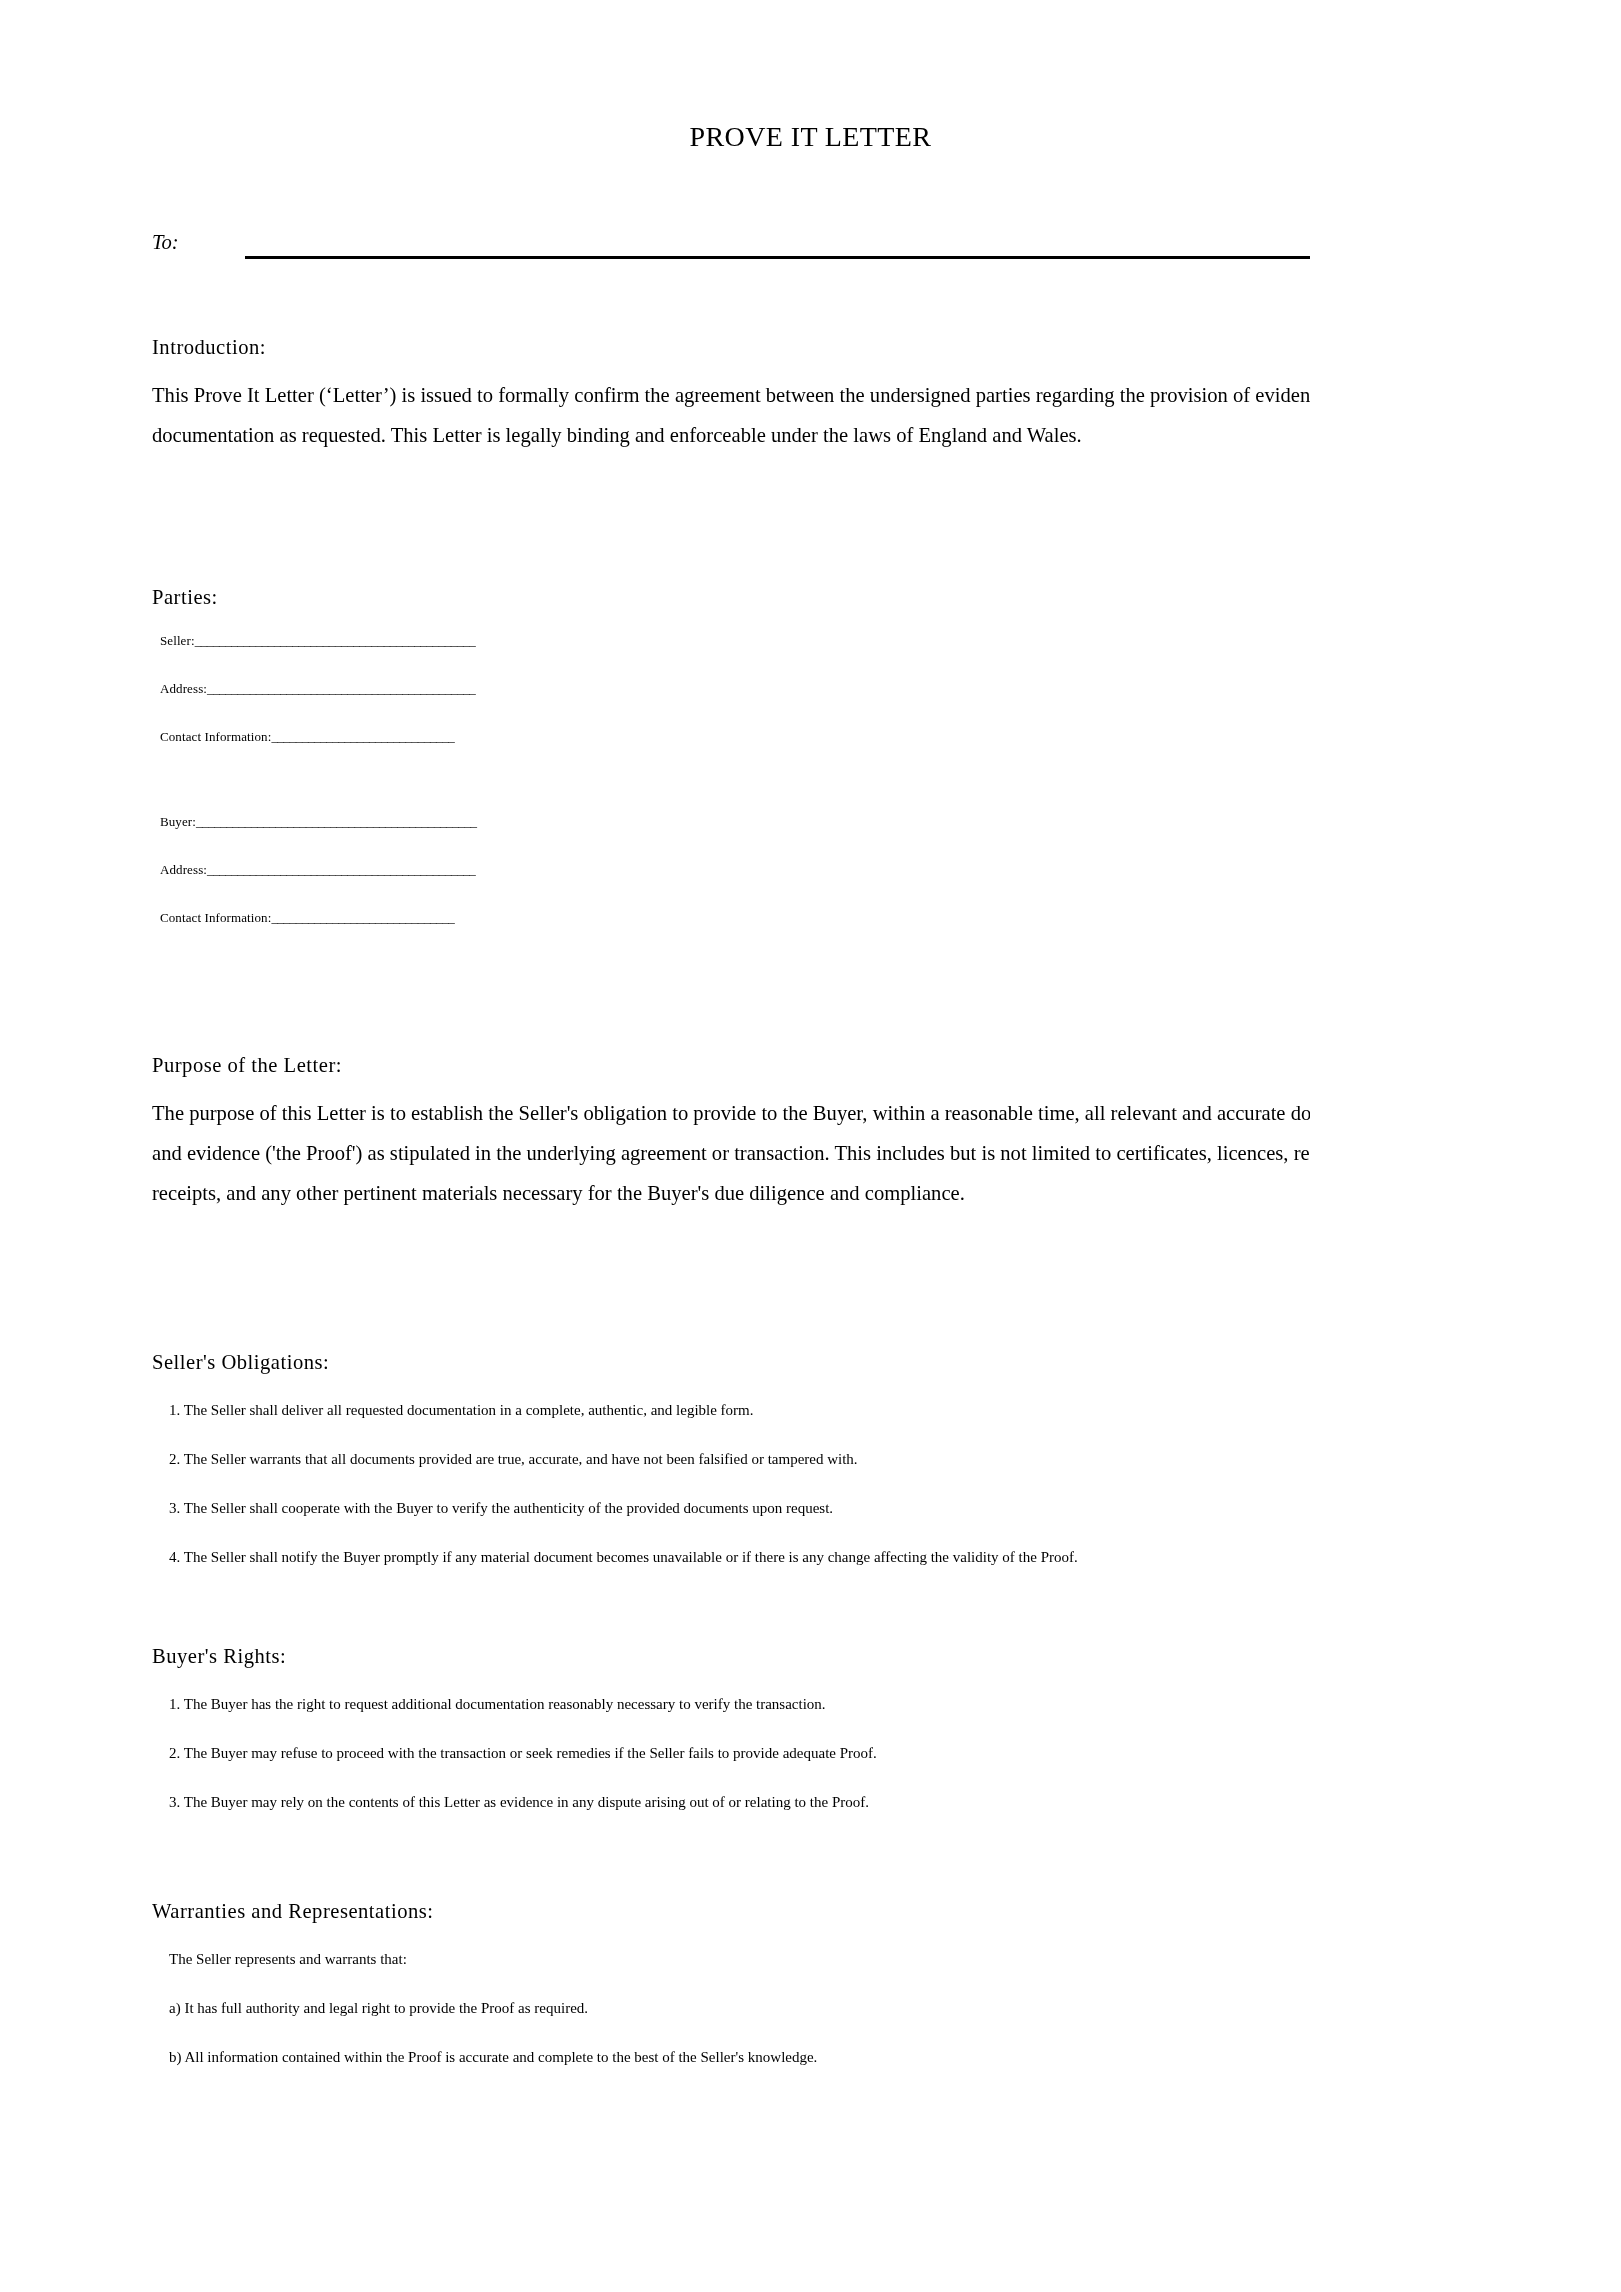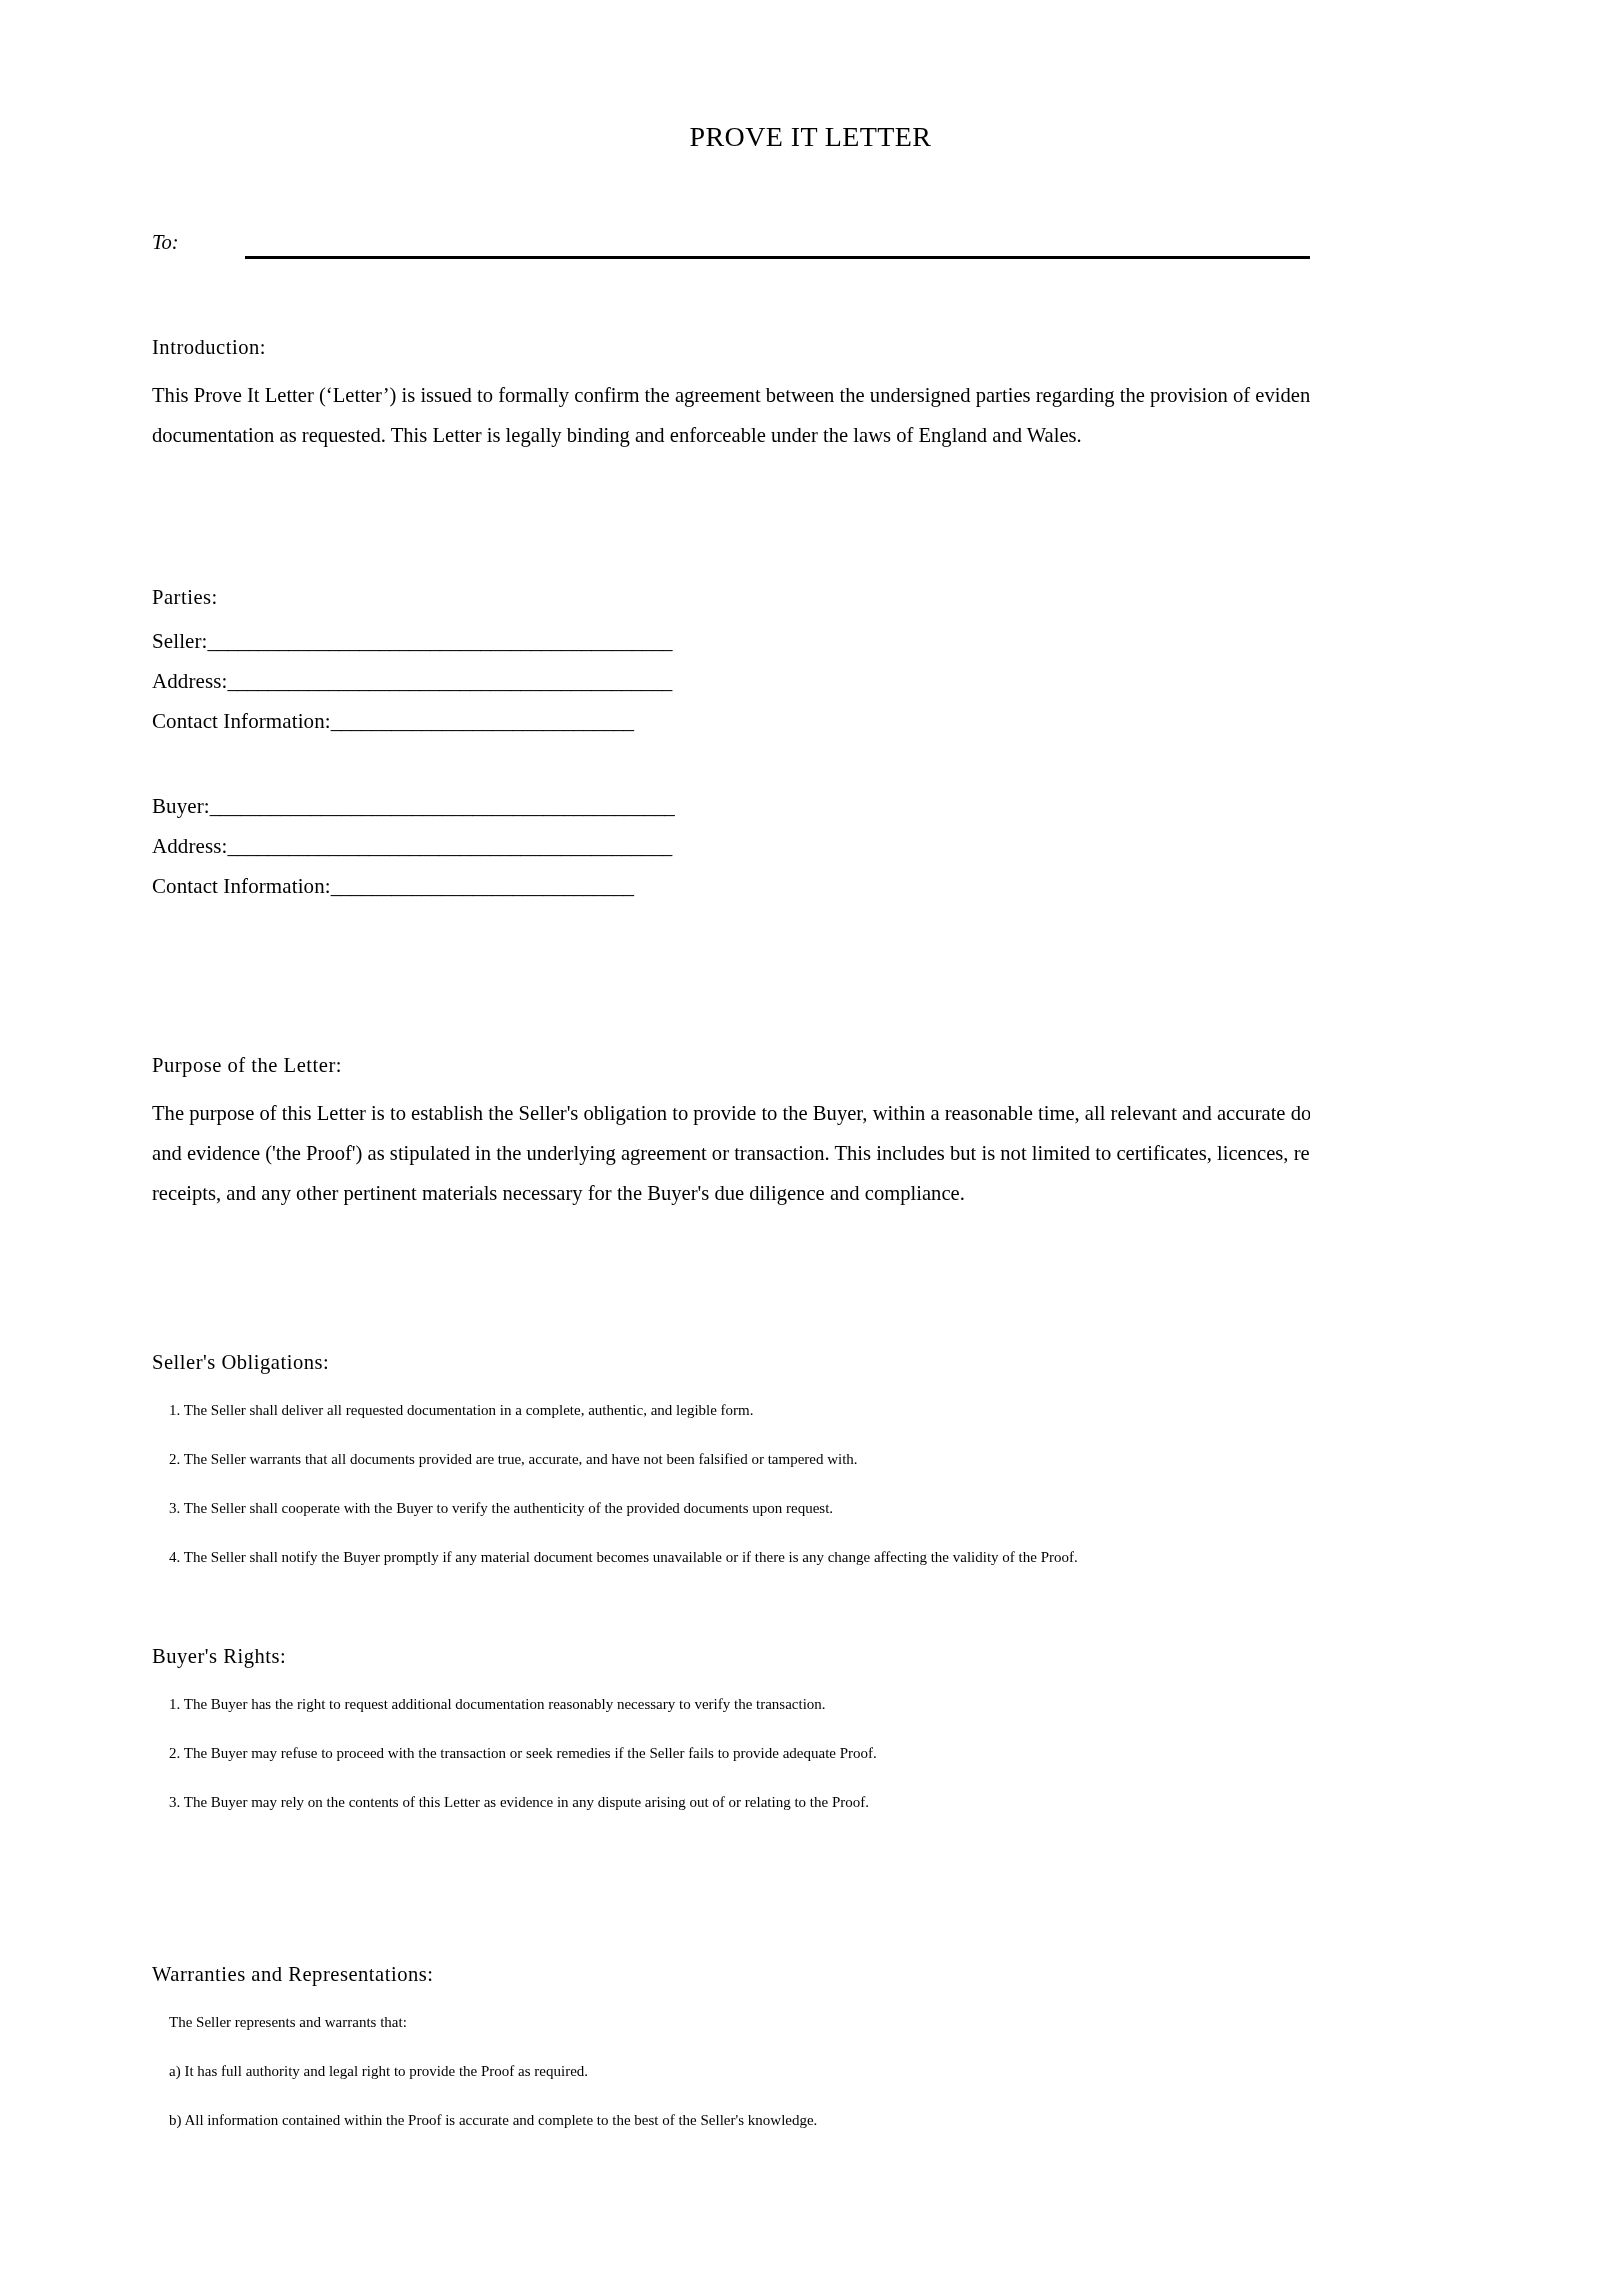--- a/index.html
+++ b/index.html
@@ -76,23 +76,23 @@
   }
 
   .para {
     font-size: 20.6px;
     line-height: 40px;
     margin: 0;
     text-align: left;
   }
 
   .field-line {
-    font-size: 21px;
+    font-size: 13px;
     line-height: 40px;
-    margin: 0;
+    margin: 8px;
     white-space: nowrap;
     letter-spacing: 0.1px;
   }
 
   .list-item {
     font-size: 15px;
     line-height: 32px;
     margin: 17px;
     white-space: nowrap;
   }
@@ -157,21 +157,21 @@
 
   <div class="block" style="top: 1642px; font-family: Liberation Serif, serif;">
     <p class="heading">Buyer's Rights:</p>
     <div style="margin-top: 16.7px;">
       <p class="list-item">1. The Buyer has the right to request additional documentation reasonably necessary to verify the transaction.</p>
       <p class="list-item">2. The Buyer may refuse to proceed with the transaction or seek remedies if the Seller fails to provide adequate Proof.</p>
       <p class="list-item">3. The Buyer may rely on the contents of this Letter as evidence in any dispute arising out of or relating to the Proof.</p>
     </div>
   </div>
 
-  <div class="block" style="top: 1960px;">
+  <div class="block" style="top: 1897px;">
     <p class="heading">Warranties and Representations:</p>
     <div style="margin-top: 16.7px;">
       <p class="list-item">The Seller represents and warrants that:</p>
       <p class="list-item">a) It has full authority and legal right to provide the Proof as required.</p>
       <p class="list-item">b) All information contained within the Proof is accurate and complete to the best of the Seller's knowledge.</p>
     </div>
   </div>
 
 </div>
 

